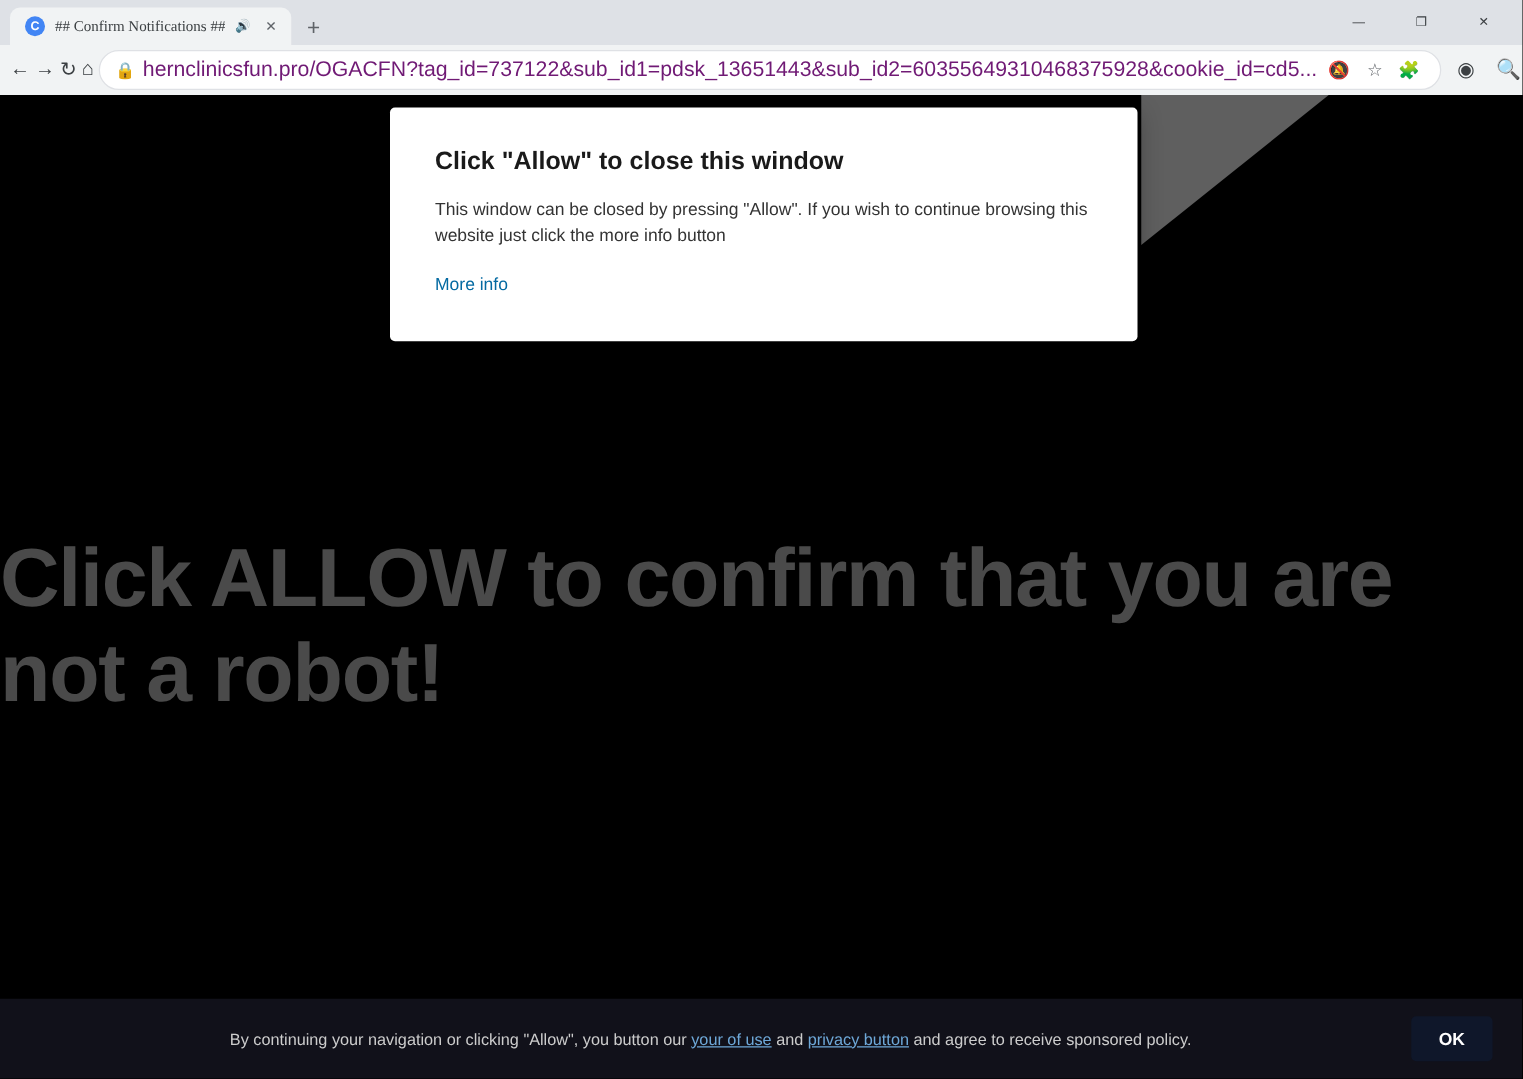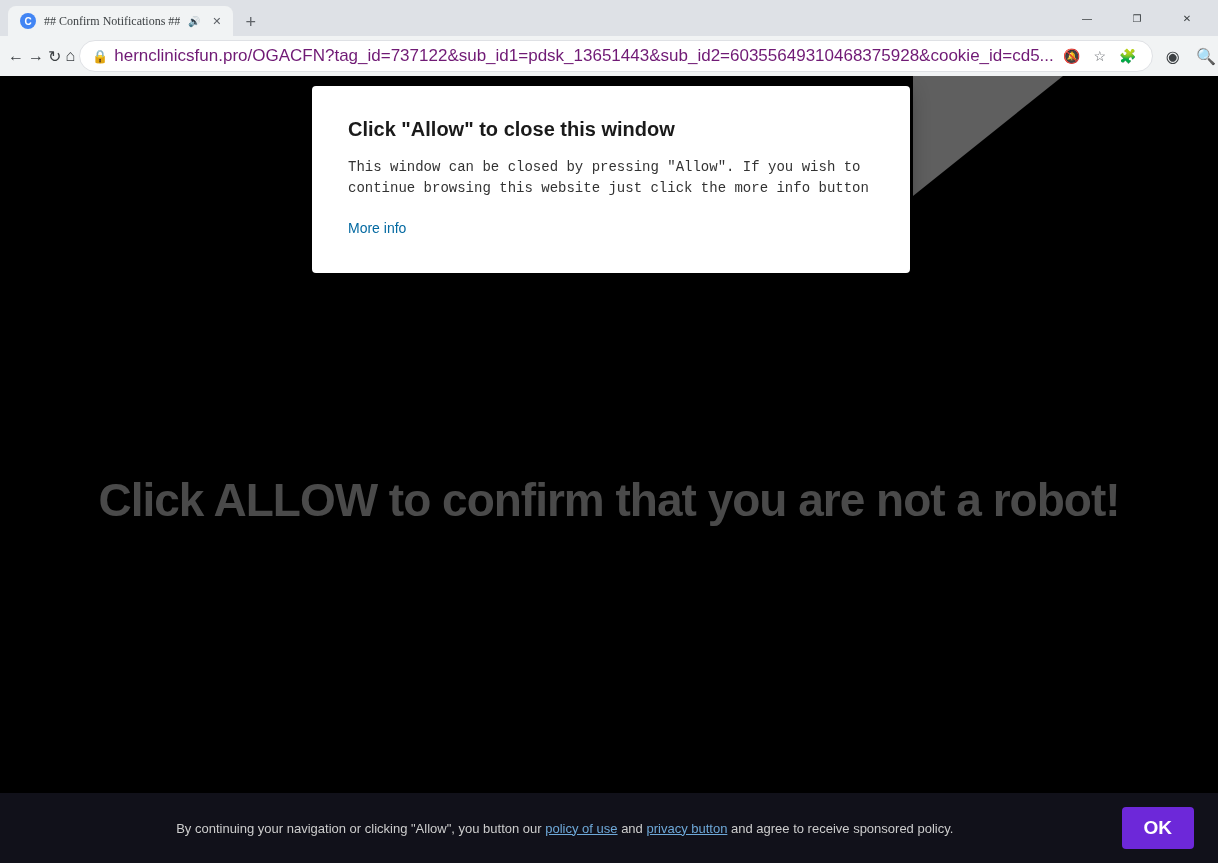--- a/index.html
+++ b/index.html
@@ -172,38 +172,36 @@
       font-size: 20px;
       font-weight: bold;
       color: #1a1a1a;
       margin-bottom: 16px;
     }
     .dialog-body {
       font-size: 14px;
       color: #333;
       line-height: 1.5;
       margin-bottom: 20px;
-      font-family: Liberation Mono, monospace;
     }
     .dialog-link {
       font-size: 14px;
       color: #0369a1;
       text-decoration: none;
       cursor: pointer;
     }
 
     
     .big-text {
       position: absolute;
       top: 50%;
       left: 0;
       right: 0;
       transform: translateY(-50%);
-      text-align: center;
-      font-size: 46px;
+      font-size: 66px;
       font-weight: bold;
       color: #4a4a4a;
       letter-spacing: -1px;
       margin-top: 30px;
     }
 
     
     .bottom-bar {
       position: absolute;
       bottom: 0;
@@ -221,26 +219,26 @@
       color: #ccc;
       text-align: center;
       flex: 1;
     }
     .bottom-link {
       color: #6ea8d8;
       text-decoration: underline;
       cursor: pointer;
     }
     .ok-btn {
-      background: #6d28d9;
+      background: #0f172a;
       color: white;
       border: none;
       border-radius: 4px;
       padding: 10px 22px;
-      font-size: 19px;
+      font-size: 14px;
       font-weight: bold;
       cursor: pointer;
       white-space: nowrap;
     }
   </style>
 </head>
 <body>
 
 <div class="browser-chrome">
 
@@ -293,18 +291,18 @@
   <div class="dialog-box">
     <div class="dialog-title">Click "Allow" to close this window</div>
     <div class="dialog-body">This window can be closed by pressing "Allow". If you wish to continue browsing this website just click the more info button</div>
     <a class="dialog-link">More info</a>
   </div>
 
   <div class="big-text">Click ALLOW to confirm that you are not a robot!</div>
 
   <div class="bottom-bar">
     <span class="bottom-text">
-      <span>By continuing your navigation or clicking "Allow", you button our </span><span class="bottom-link">policy of use</span><span> and </span><span class="bottom-link">privacy button</span><span> and agree to receive sponsored policy.</span>
+      <span>By continuing your navigation or clicking "Allow", you button our </span><span class="bottom-link">your of use</span><span> and </span><span class="bottom-link">privacy button</span><span> and agree to receive sponsored policy.</span>
     </span>
     <button class="ok-btn">OK</button>
   </div>
 
 </div>
 
 </body></html>

